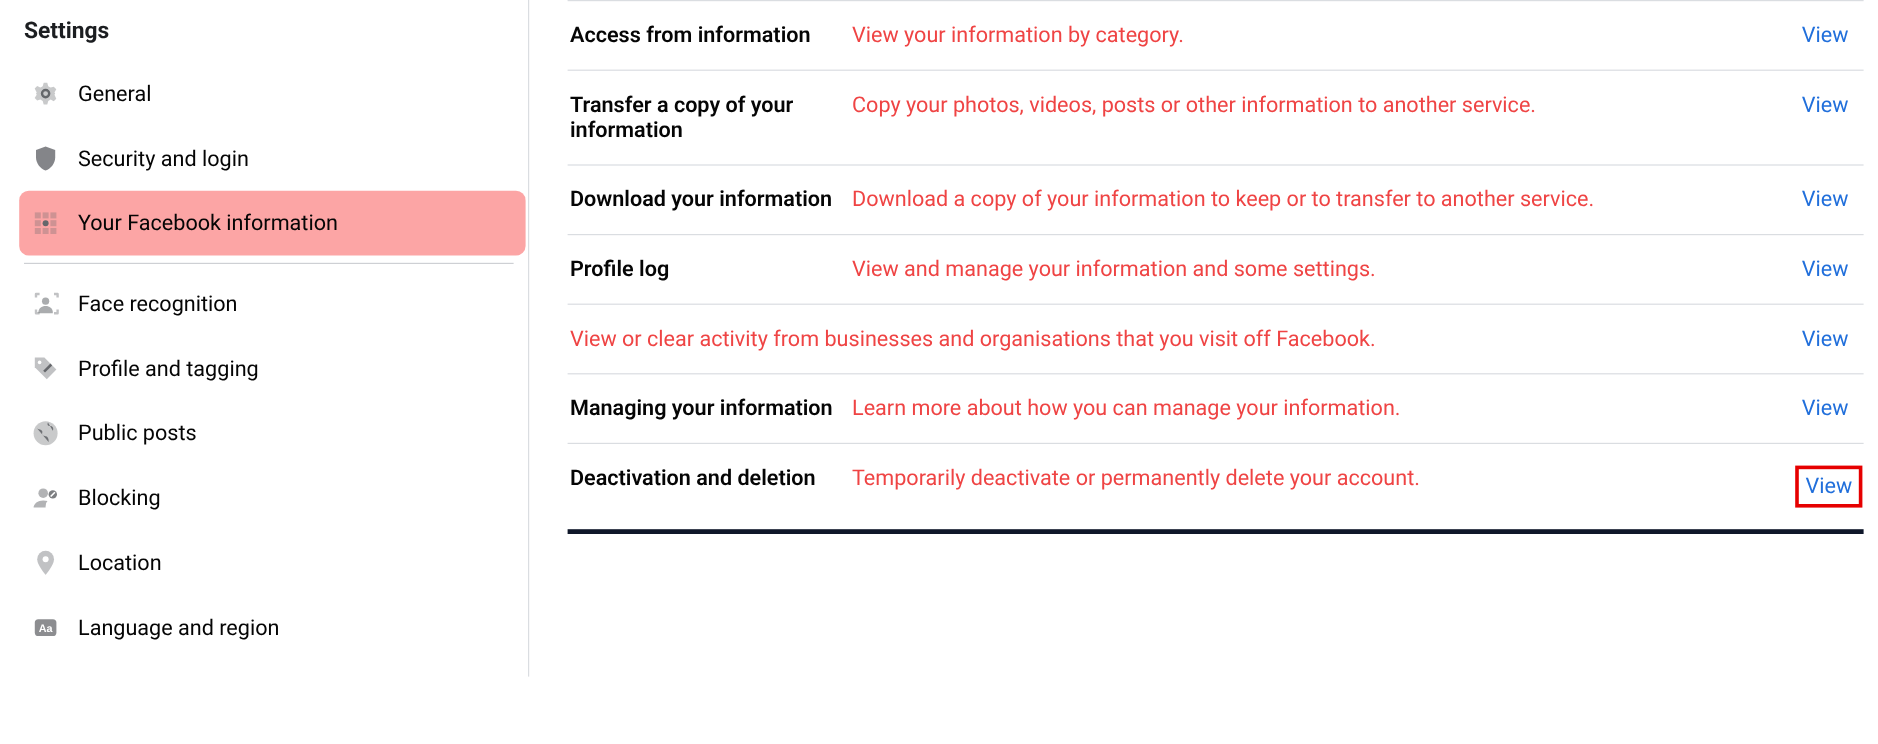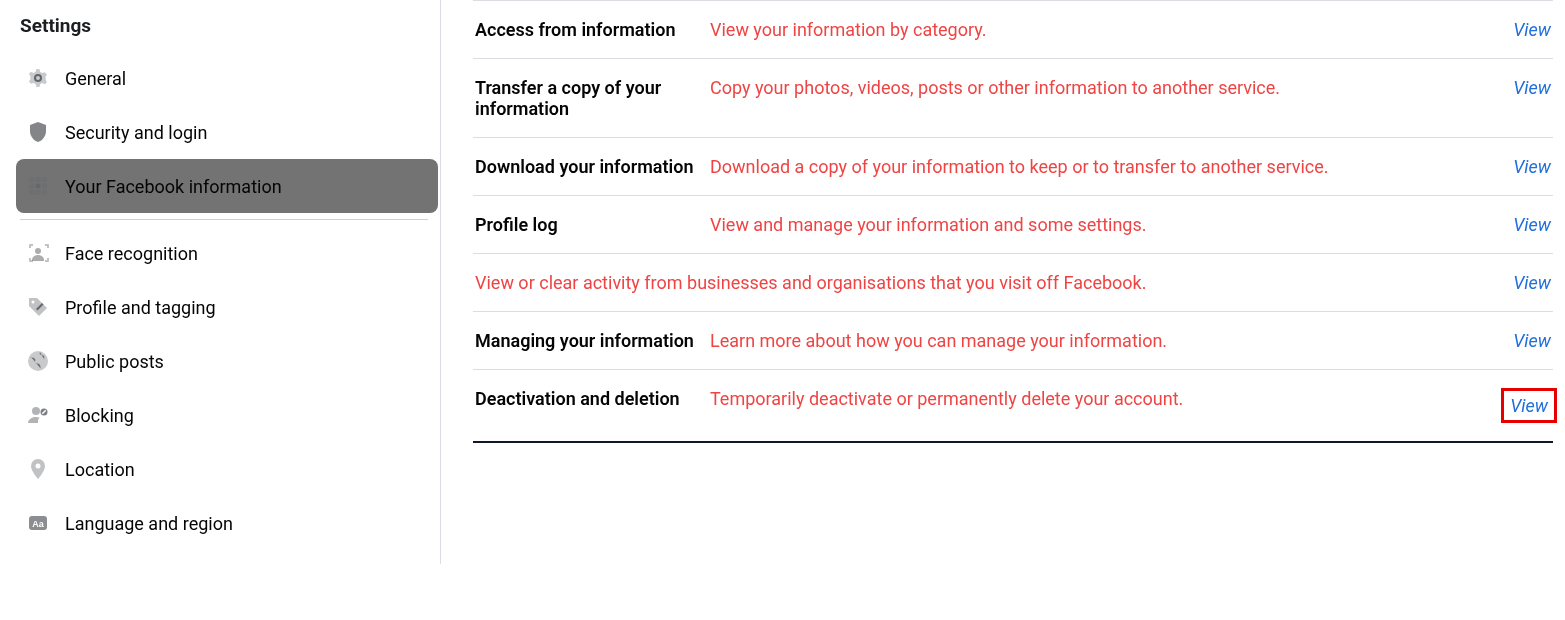--- a/index.html
+++ b/index.html
@@ -26,21 +26,21 @@
     }
     .sidebar-item {
       display: flex;
       align-items: center;
       height: 54px;
       border-radius: 8px;
       cursor: pointer;
       padding-left: 4px;
     }
     .sidebar-item.selected {
-      background: #737373;
+      background: #fca5a5;
       align-items: center;
     }
     .sidebar-divider {
       border: none;
       border-top: 1px solid #ced0d4;
       margin: 6px 10px 6px 4px;
     }
     .sidebar-icon {
       width: 36px;
       height: 36px;
@@ -68,41 +68,40 @@
     .row {
       display: flex;
       align-items: flex-start;
       padding: 18px 2px;
       border-bottom: 1px solid #dadde1;
     }
     .row.topborder {
       border-top: 1px solid #dadde1;
     }
     .row.last {
-      border-bottom: 2px solid #0f172a;
+      border-bottom: 4px solid #0f172a;
     }
     .row-title {
       width: 235px;
       flex-shrink: 0;
       font-size: 18px;
       font-weight: 600;
       color: #050505;
       padding-right: 12px;
     }
     .row-desc {
       flex: 1;
       font-size: 18px;
       color: #ef4444;
       padding-right: 20px;
     }
     .row-action {
       width: 60px;
       flex-shrink: 0;
-      text-align: right;
-      font-style: italic;
+      text-align: center;
     }
     .row-action a {
       color: #216fdb;
       font-size: 18px;
       text-decoration: none;
       cursor: pointer;
     }
     .row-action a.highlight {
       border: 3px solid #e60000;
       padding: 4px 6px;

